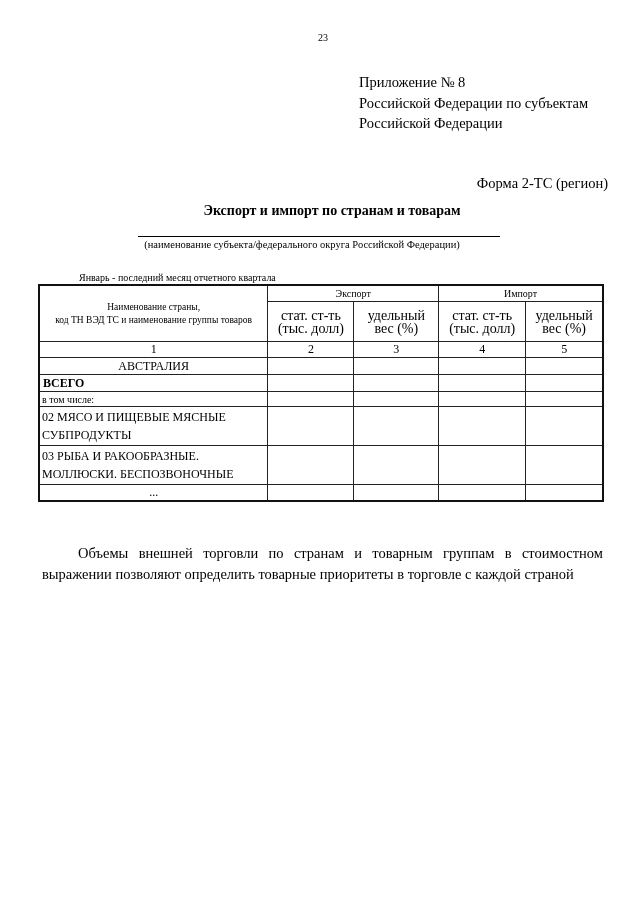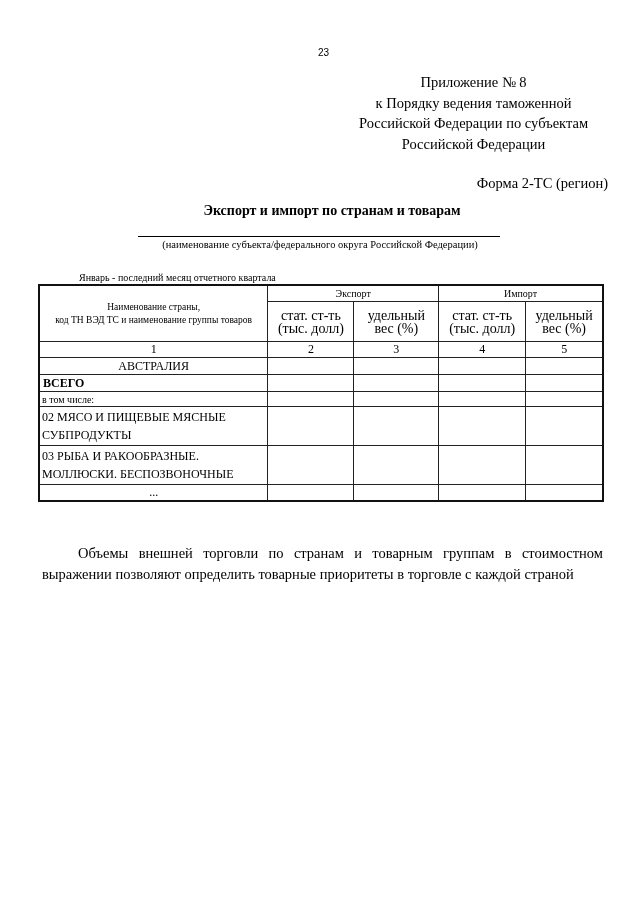--- a/index.html
+++ b/index.html
@@ -1,24 +1,24 @@
 <!DOCTYPE html>
 <html><head>
 <meta charset="utf-8">
 <style>
   html, body { margin:0; padding:0; background:#ffffff; }
   body { width:640px; height:900px; position:relative; overflow:hidden; color:#000; font-family:"Liberation Serif", serif; }
   .abs { position:absolute; }
-  .page-num { left:318px; top:47px; font-family:Liberation Sans, sans-serif; font-size:10px; }
+  .page-num { left:318px; top:32px; font-family:Liberation Serif, serif; font-size:10px; }
   .appendix { left:359px; top:72px; font-size:14.5px; line-height:20.5px; }
-  .appendix div { white-space:nowrap;text-align:center; }
+  .appendix div { white-space:nowrap; }
   .form-label { right:32px; top:175px; font-size:14.5px; white-space:nowrap; }
   .title { left:12px; width:640px; top:203px; text-align:center; font-weight:bold; font-size:14px; }
   .subject-line { left:138px; top:236px; width:362px; border-top:1px solid #000; }
-  .subject-caption { left:18px; width:604px; top:239px; text-align:center; font-size:10.5px; }
+  .subject-caption { left:0; width:604px; top:239px; text-align:center; font-size:10.5px; }
   .period { left:79px; top:272px; font-size:10px; white-space:nowrap; }
   table.form { position:absolute; left:38px; top:284px; width:566px; border-collapse:collapse; font-size:10px; }
   table.form td { border:1px solid #222; padding:0; vertical-align:middle; }
   table.form { border:2px solid #111; }
   .c1 { width:229px; }
   .c2 { width:86px; }
   .c3 { width:84px; }
   .c4 { width:87px; }
   .c5 { width:76px; }
   .hdr-group { text-align:center; height:15px; font-size:10px;margin-left:27px; }
@@ -33,21 +33,20 @@
   .para { left:42px; width:561px; top:543px; font-size:14.5px; line-height:20.5px; text-align:justify; }
   .para .indent { display:inline-block; width:36px; }
 </style>
 </head>
 <body>
 
 <div class="abs page-num">23</div>
 
 <div class="abs appendix">
   <div>Приложение № 8</div>
-  <div>к Порядку ведения таможенной</div>
   <div>Российской Федерации по субъектам</div>
   <div>Российской Федерации</div>
 </div>
 
 <div class="abs form-label">Форма 2-ТС (регион)</div>
 
 <div class="abs title">Экспорт и импорт по странам и товарам</div>
 
 <div class="abs subject-line"></div>
 <div class="abs subject-caption">(наименование субъекта/федерального округа Российской Федерации)</div>

